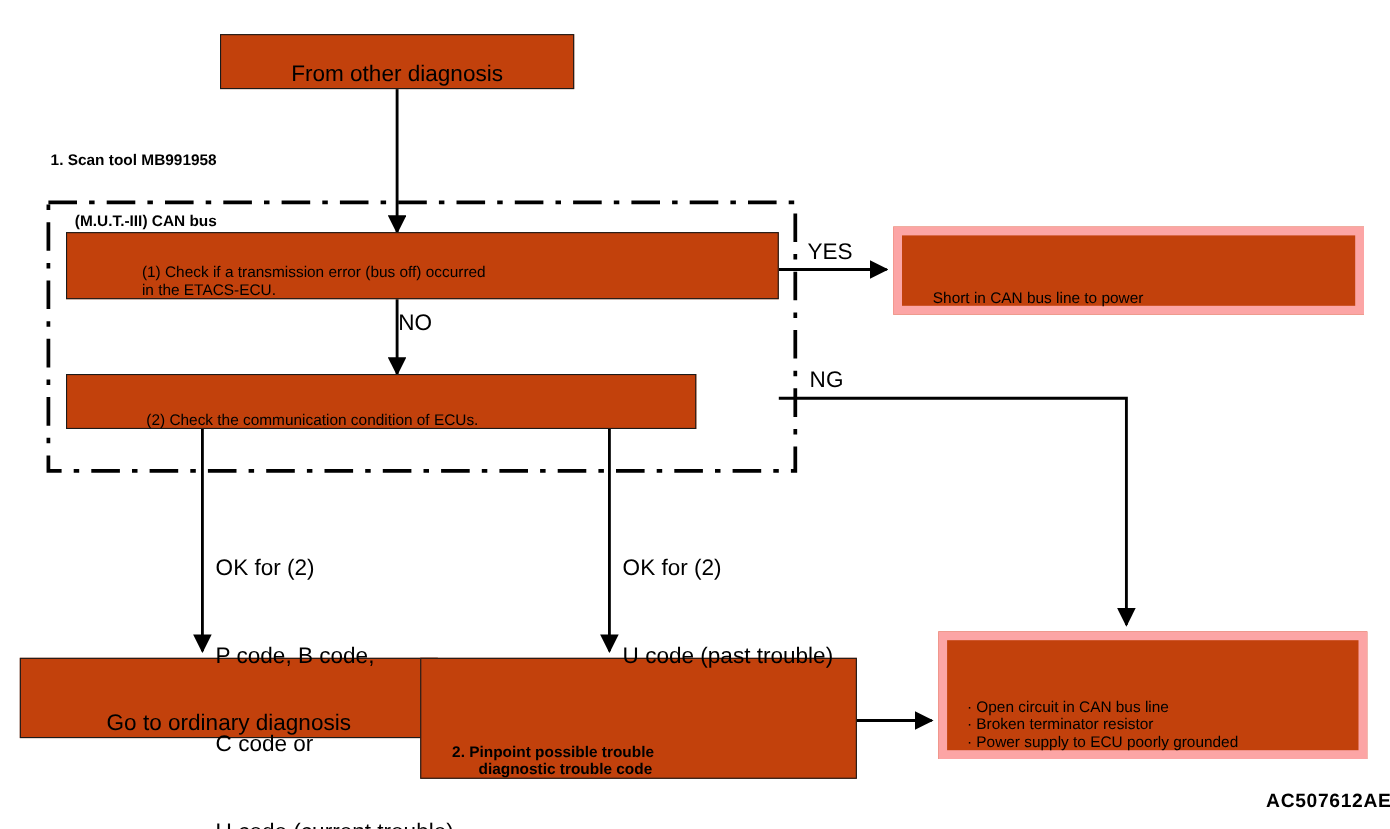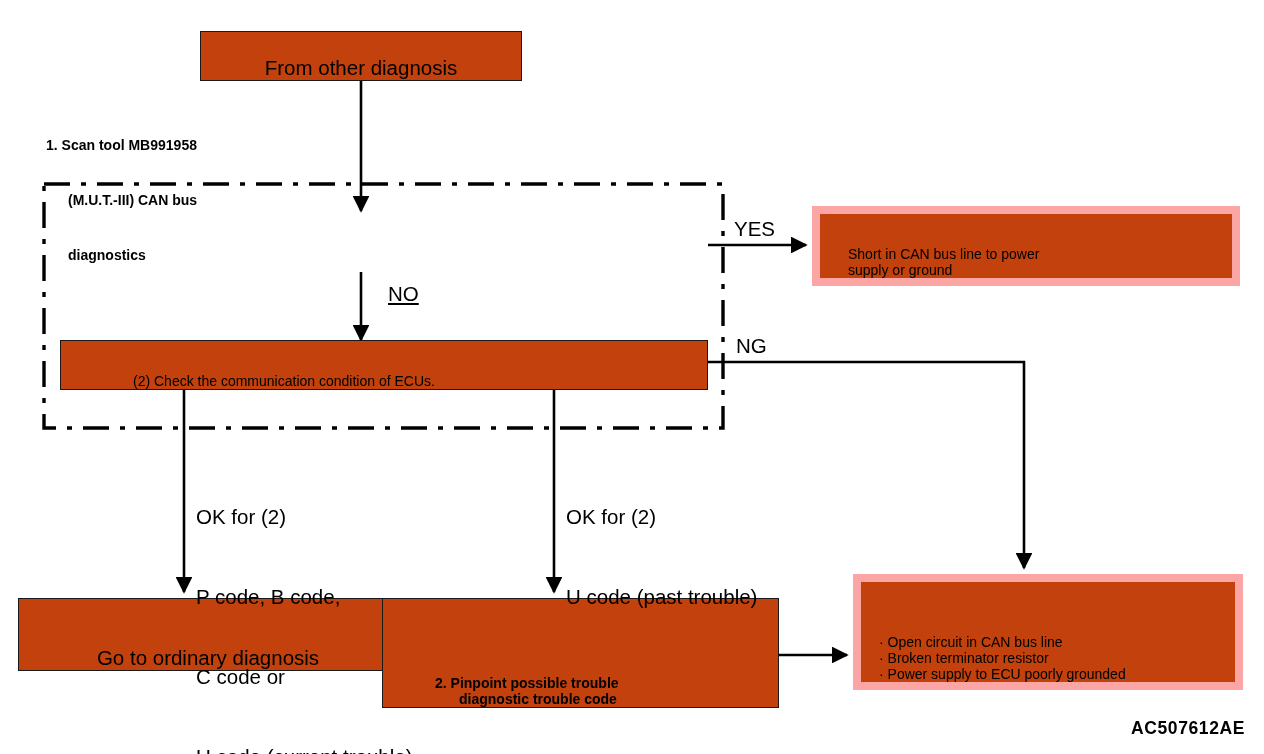--- a/index.html
+++ b/index.html
@@ -56,20 +56,21 @@
     font-weight: bold;
   }
   .f20 { font-size: 20.5px; }
   .f19 { font-size: 14px; }
   .bullets .line { padding-left: 6px; }
   .code {
     position: absolute;
     font-weight: bold;
     font-size: 17.5px;
     letter-spacing: 0.6px;
+    margin-left: 20px;
   }
 </style>
 </head>
 <body>
 
 <div id="canvas">
 
   <svg class="layer" viewBox="0 0 1264 754">
     <defs>
       <marker id="arrow" viewBox="0 0 10 10" refX="9" refY="5" markerWidth="6.5" markerHeight="6.5" orient="auto-start-reverse">
@@ -97,48 +98,51 @@
   <div class="txt bold f19" style="left:46px; top:100px; width:300px;">
     <div>1. Scan tool MB991958</div>
     <div style="padding-left:22px;">(M.U.T.-III) CAN bus</div>
     <div style="padding-left:22px;">diagnostics</div>
   </div>
 
   <div class="box thin center f20" style="left:200px; top:31px; width:322px; height:50px;">
     <div class="line">From other diagnosis</div>
   </div>
 
+  <div class="box thin f19" style="left:60px; top:211px; width:648px; height:61px; padding-left:68px;">
+    <div class="line">(1) Check if a transmission error (bus off) occurred</div>
+    <div class="line">in the ETACS-ECU.</div>
+  </div>
 
-  <div class="box thin f19" style="left:60px; top:340px; width:648px; height:50px; padding-left:72px;">
+  <div class="box thin f19" style="left:60px; top:340px; width:573px; height:50px; padding-left:72px;">
     <div class="line">(2) Check the communication condition of ECUs.</div>
   </div>
 
   <div class="box thick f19" style="left:812px; top:206px; width:428px; height:80px; padding-left:28px;">
     <div class="line">Short in CAN bus line to power</div>
-    <div class="line">supply or ground</div>
   </div>
 
   <div class="box thin center f20" style="left:18px; top:598px; width:380px; height:73px;">
     <div class="line">Go to ordinary diagnosis</div>
   </div>
 
-  <div class="box thin bold f19" style="left:382px; top:598px; width:397px; height:110px; padding-left:52px;">
+  <div class="box thin bold f19" style="left:382px; top:598px; width:397px; height:110px; padding-left:28px;">
     <div class="line">2. Pinpoint possible trouble</div>
     <div class="line" style="padding-left:24px;">diagnostic trouble code</div>
   </div>
 
   <div class="box thick f19 bullets" style="left:853px; top:574px; width:390px; height:116px; padding-left:12px;">
     <div class="line">· Open circuit in CAN bus line</div>
     <div class="line">· Broken terminator resistor</div>
     <div class="line">· Power supply to ECU poorly grounded</div>
   </div>
 
   <div class="txt f20" style="left:734px; top:216px;">YES</div>
 
-  <div class="txt f20" style="left:388px; top:281px;text-decoration:underline;">NO</div>
+  <div class="txt f20" style="left:362px; top:281px;">NO</div>
 
   <div class="txt f20" style="left:736px; top:333px;">NG</div>
 
   <div class="txt f20" style="left:196px; top:451px;">
     <div>OK for (2)</div>
     <div>P code, B code,</div>
     <div>C code or</div>
     <div>U code (current trouble)</div>
   </div>
 

